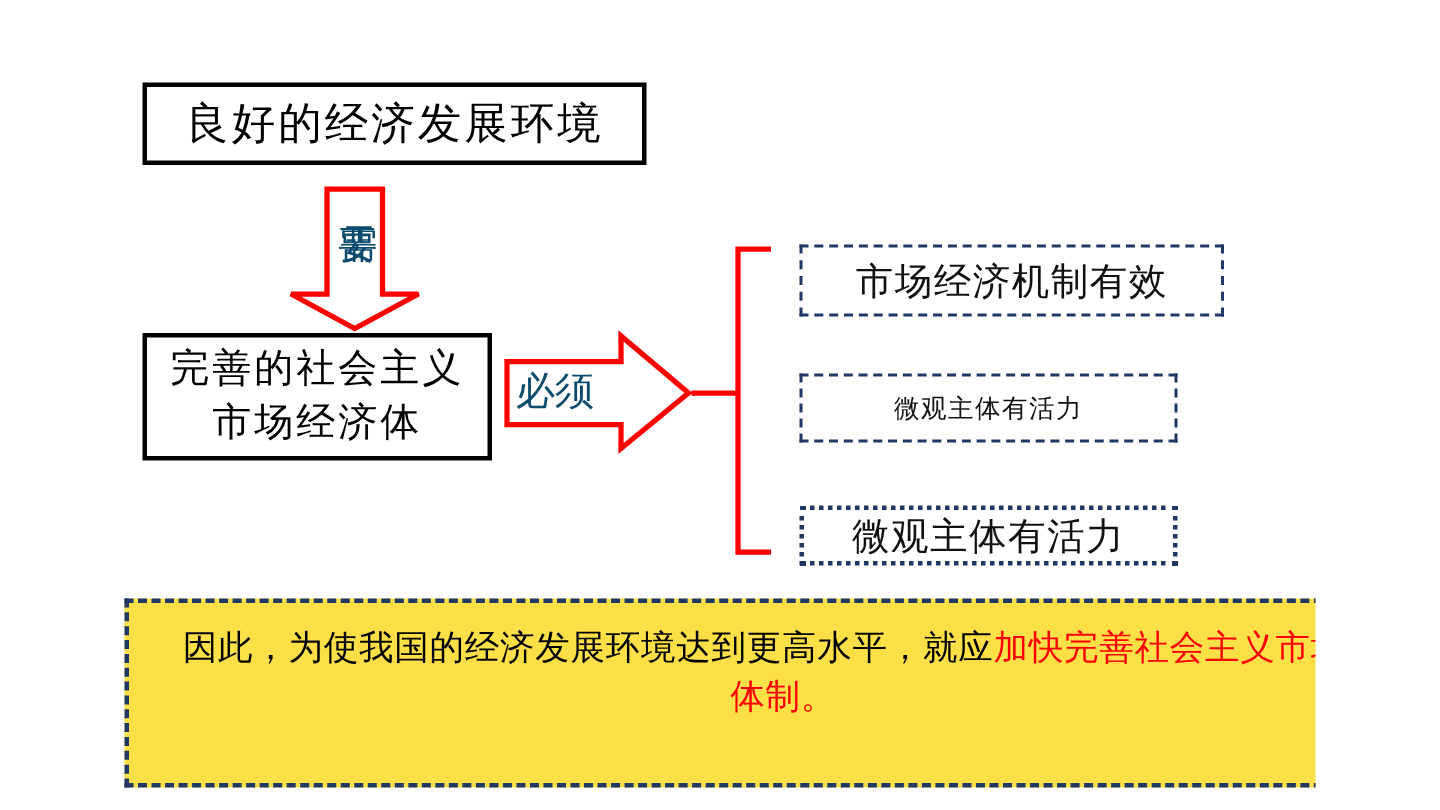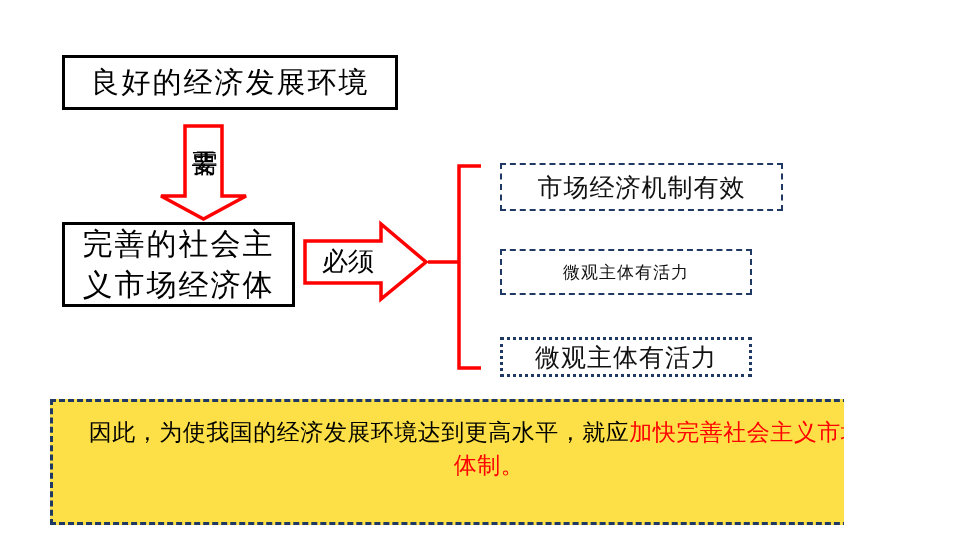--- a/index.html
+++ b/index.html
@@ -7,20 +7,21 @@
     padding: 0;
     background: #ffffff;
   }
   #canvas {
     position: relative;
     width: 844px;
     height: 540px;
     background: #ffffff;
     overflow: hidden;
     font-family: "DejaVu Serif", "Liberation Serif", serif;
+    margin-left: 33px;
   }
 
   
   .solid-box {
     position: absolute;
     box-sizing: border-box;
     border: 3px solid #000000;
     background: #ffffff;
     display: flex;
     align-items: center;
@@ -29,21 +30,21 @@
     color: #000000;
     letter-spacing: 2px;
   }
   #box-env {
     left: 62px; top: 55px; width: 336px; height: 55px;
     font-size: 29px;
     line-height: 1.1;
   }
   #box-system {
     left: 62px; top: 222px; width: 233px; height: 85px;
-    font-size: 30px;
+    font-size: 26px;
     line-height: 1.35;
     padding: 0 6px;
   }
   #box-system .txt {
     display: block;
     white-space: normal;
     word-break: break-all;
   }
 
   
@@ -86,25 +87,24 @@
   #arrow-layer {
     position: absolute;
     left: 0; top: 0;
     width: 960px; height: 540px;
     pointer-events: none;
   }
 
   
   .arrow-label {
     position: absolute;
-    color: #000000;
+    color: #0c4a6e;
     font-size: 25px;
     line-height: 1.0;
     letter-spacing: 0;
-    text-align: center;
   }
   #label-xuyao {
     left: 188px; top: 130px; width: 30px;
     writing-mode: vertical-rl;
     text-orientation: upright;
     font-size: 26px;
     letter-spacing: 2px;
   }
   #label-bixu {
     left: 311px; top: 248px; width: 74px;

